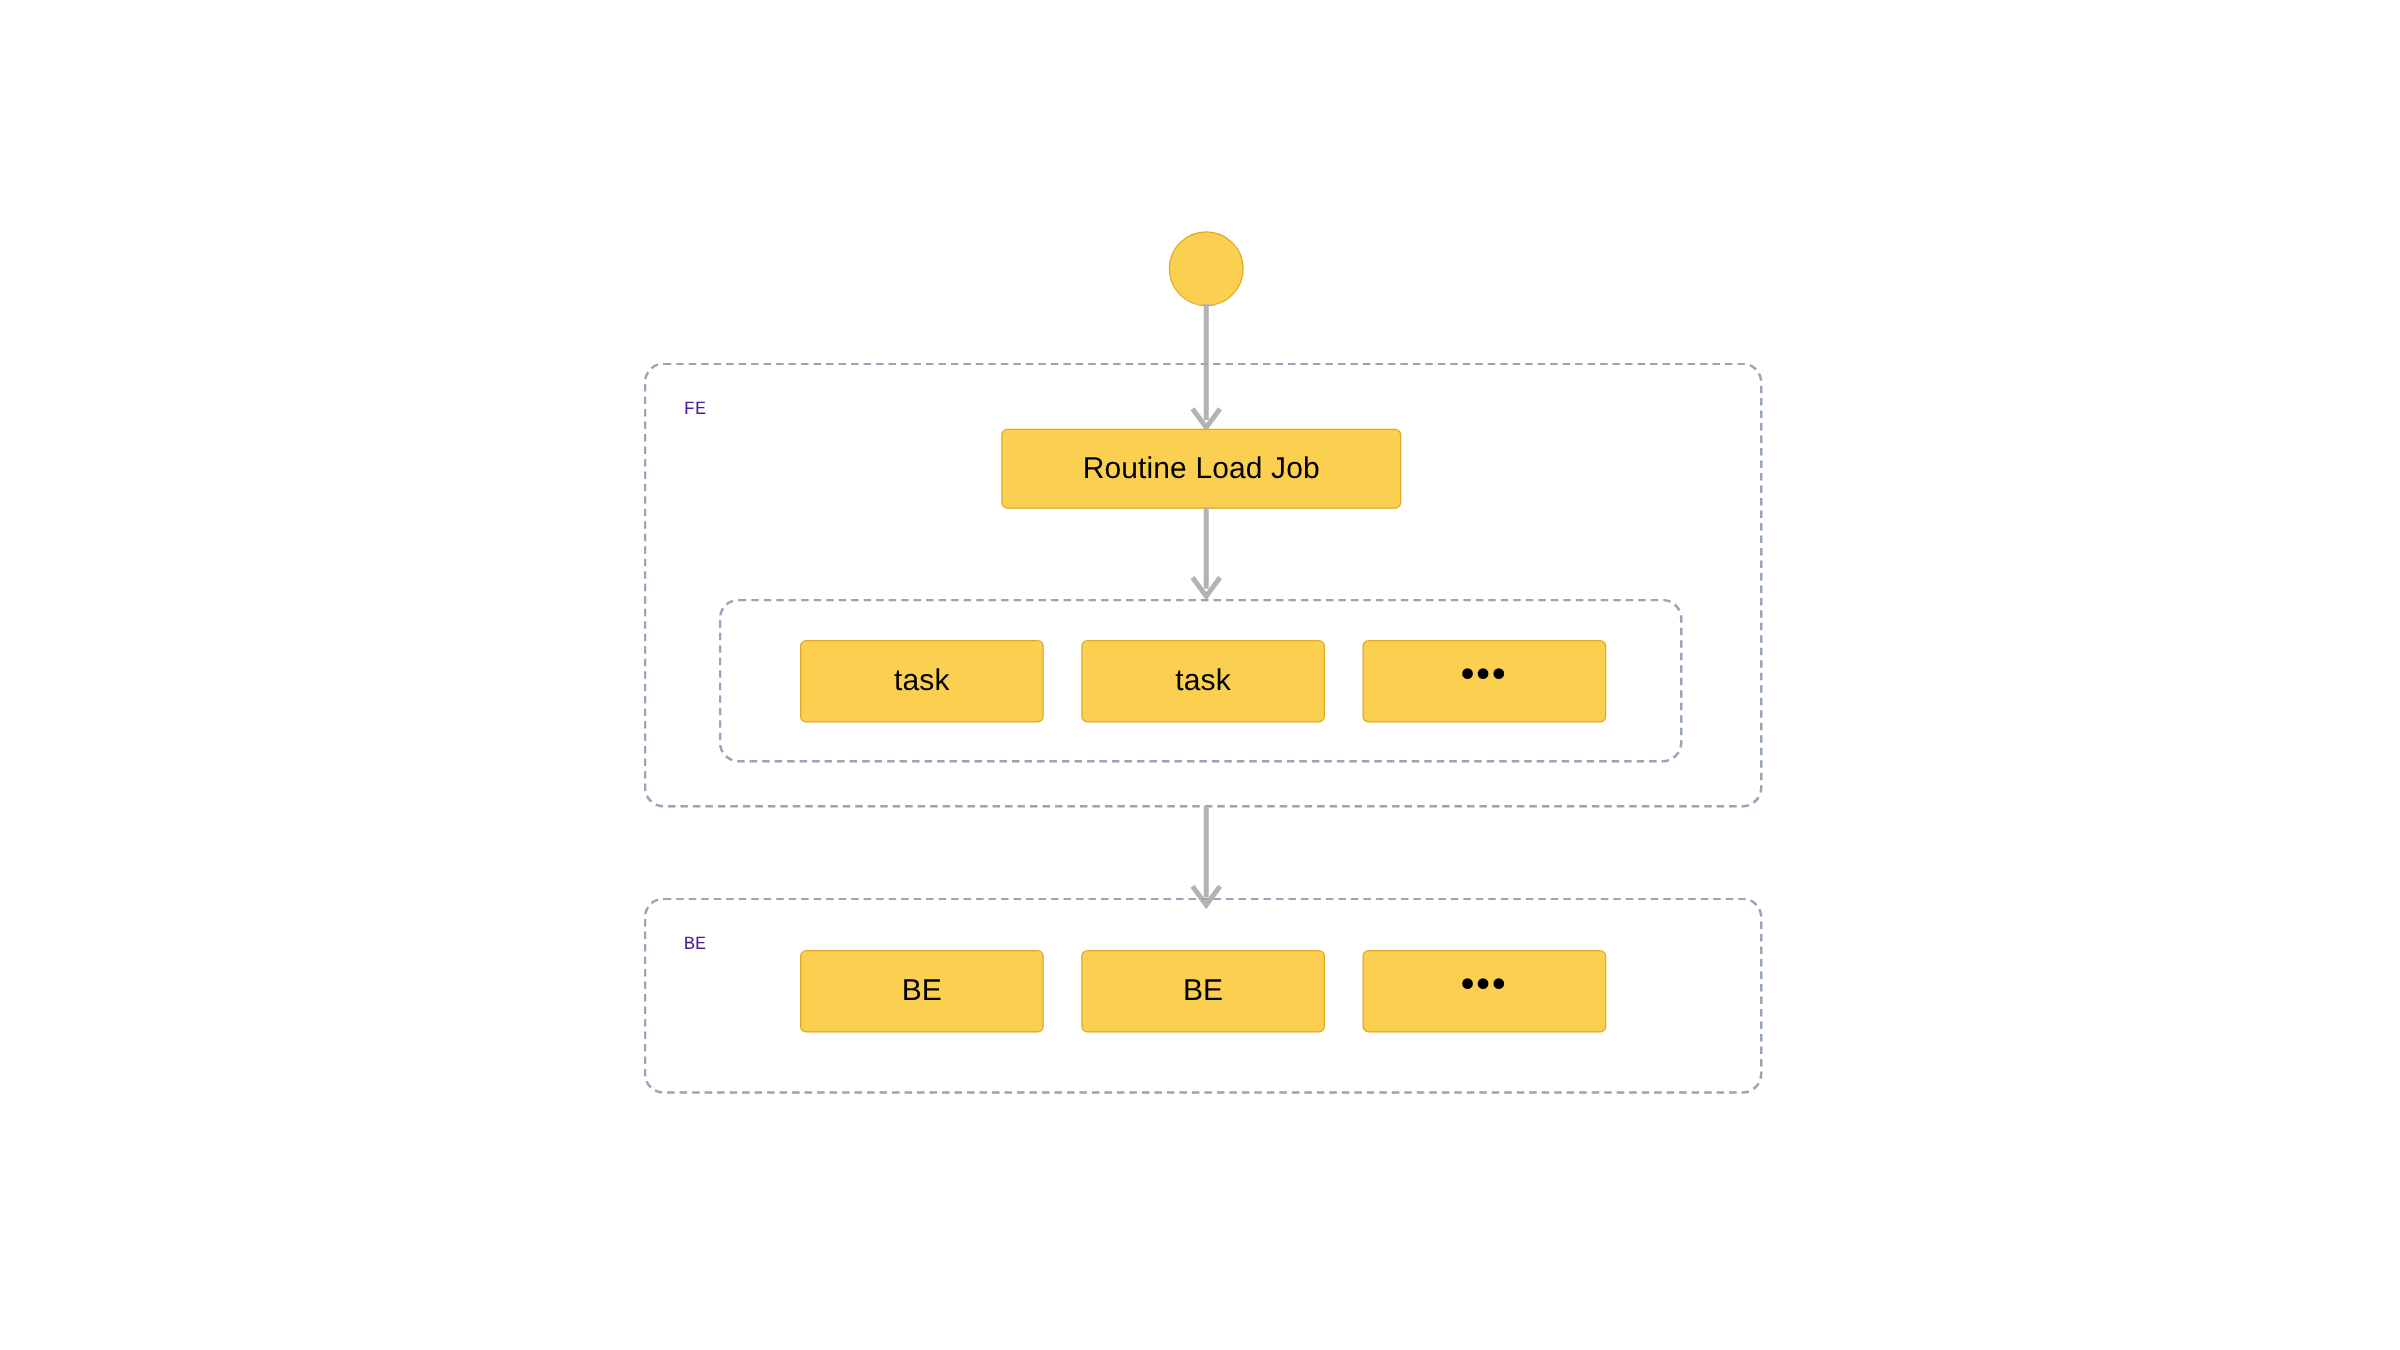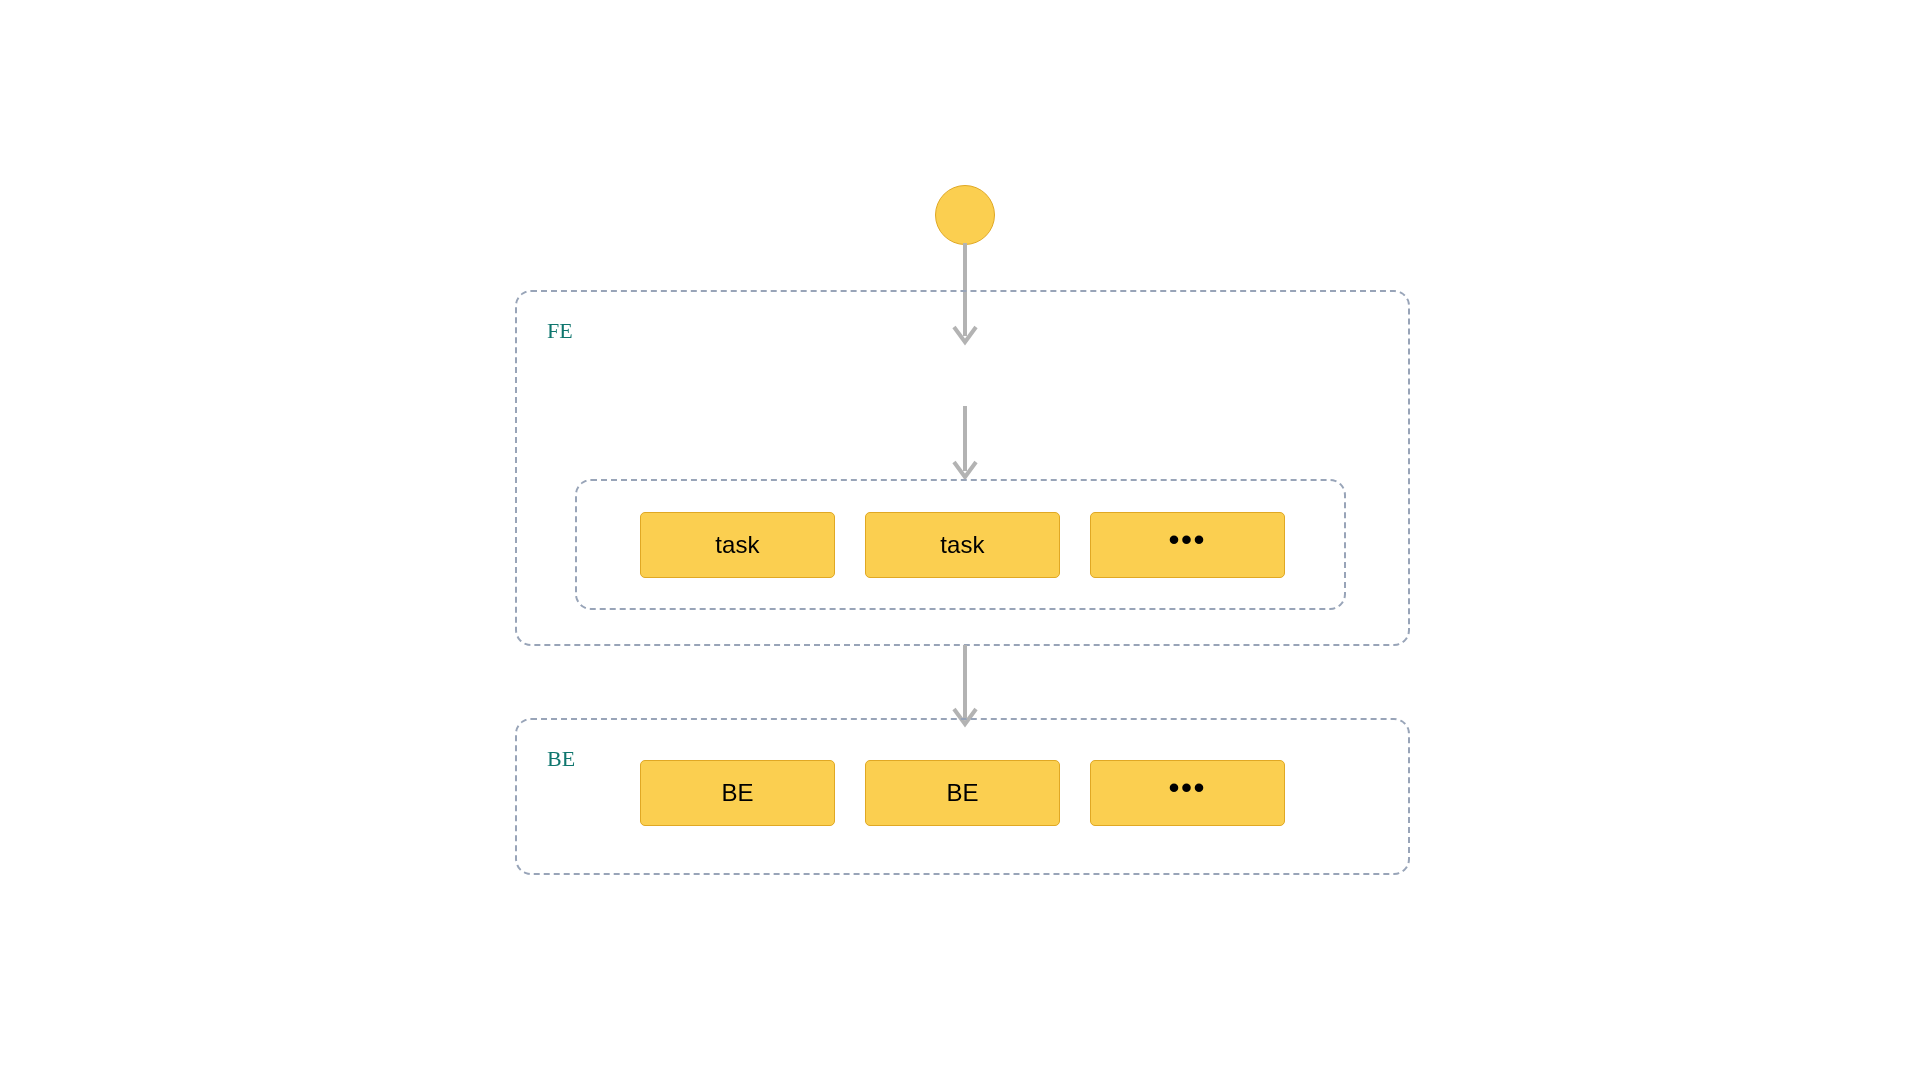--- a/index.html
+++ b/index.html
@@ -59,23 +59,23 @@
   .group-box {
     position: absolute;
     box-sizing: border-box;
     background: transparent;
     border: 2px dashed #98A4B8;
     border-radius: 16px;
   }
 
   .group-label {
     position: absolute;
-    color: #0f766e;
-    font-family: Liberation Serif, serif;
-    font-size: 22px;
+    color: #4c1d95;
+    font-family: Liberation Mono, monospace;
+    font-size: 15px;
     line-height: 1;
     white-space: nowrap;
   }
 
   
   .arrow {
     position: absolute;
     overflow: visible;
   }
 </style>
@@ -88,20 +88,23 @@
 
   <svg class="arrow" style="left:950px; top:243px; width:30px; height:105px;" viewBox="0 0 30 105">
     <line x1="15" y1="0" x2="15" y2="93" stroke="#B3B3B3" stroke-width="4"></line>
     <path d="M 4 84 L 15 99 L 26 84" fill="none" stroke="#B3B3B3" stroke-width="4" stroke-linecap="butt"></path>
   </svg>
 
   <div class="group-box" style="left:515px; top:290px; width:895px; height:356px;"></div>
 
   <div class="group-label" style="left:547px; top:320px;">FE</div>
 
+  <div class="node-box" style="left:801px; top:343px; width:320px; height:64px;">
+    <span>Routine Load Job</span>
+  </div>
 
   <svg class="arrow" style="left:950px; top:406px; width:30px; height:77px;" viewBox="0 0 30 77">
     <line x1="15" y1="0" x2="15" y2="65" stroke="#B3B3B3" stroke-width="4"></line>
     <path d="M 4 56 L 15 71 L 26 56" fill="none" stroke="#B3B3B3" stroke-width="4"></path>
   </svg>
 
   <div class="group-box" style="left:575px; top:479px; width:771px; height:131px;"></div>
 
   <div class="node-box" style="left:640px; top:512px; width:195px; height:66px;">
     <span>task</span>

